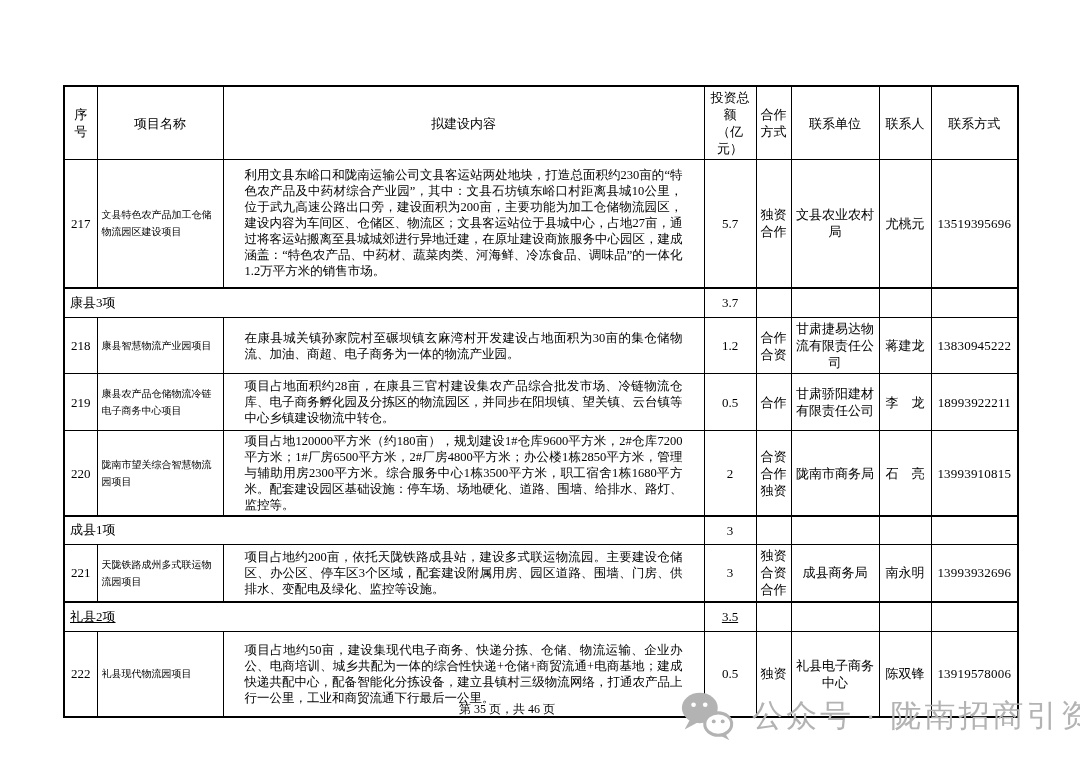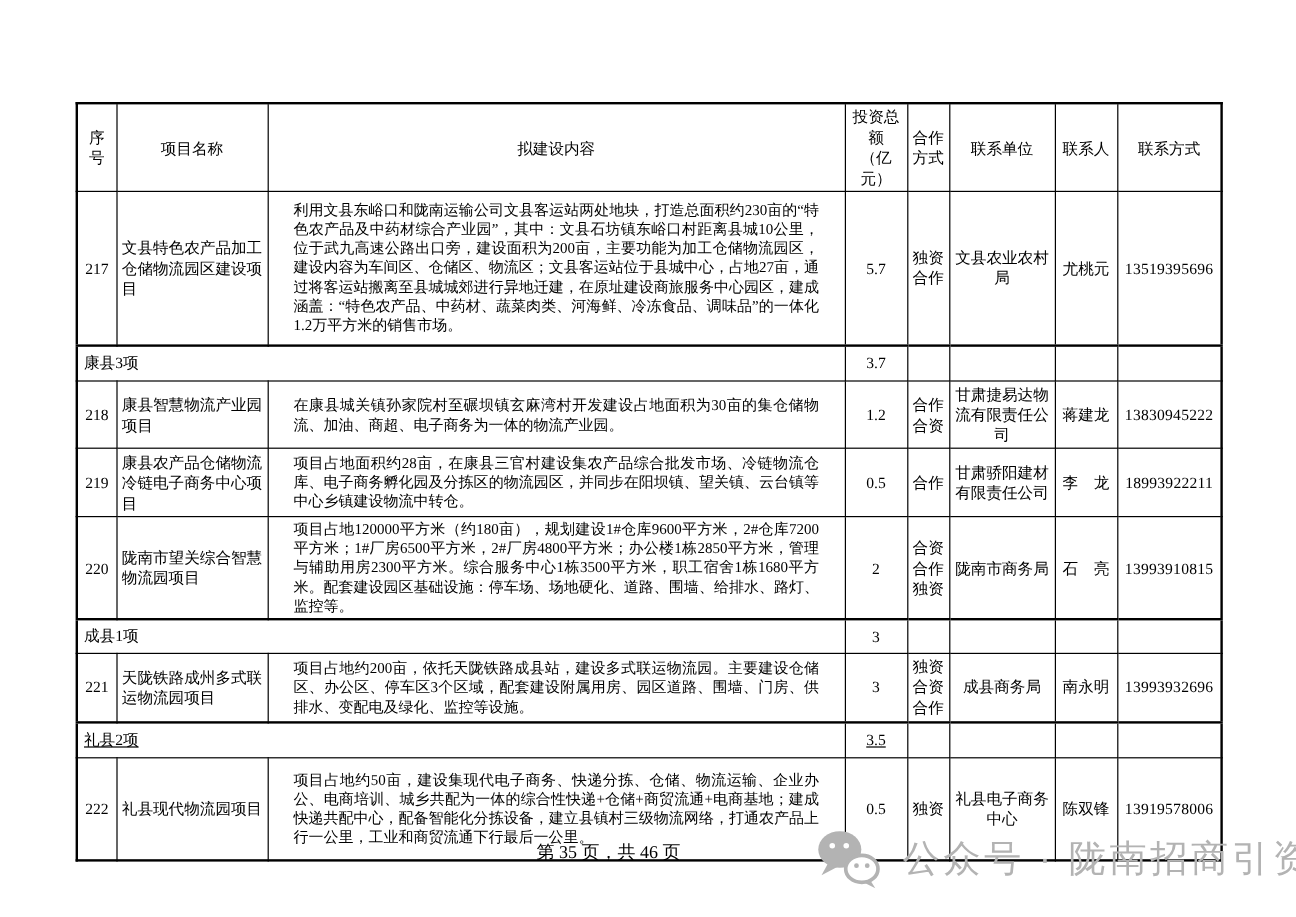--- a/index.html
+++ b/index.html
@@ -19,31 +19,31 @@
     padding:2px 4px;
     overflow:hidden;
     word-break:break-all;
   }
   th {
     vertical-align:middle;
     font-size:13px; line-height:17px; white-space:pre-line;
   }
   td.center { text-align:center; vertical-align:middle; font-size:13px; line-height:17px; }
   td.coop  { white-space:pre-line;text-align:center; }
-  td.name  { text-align:left; vertical-align:middle; font-size:13px; line-height:17px; padding:2px 4px; }
+  td.name  { text-align:left; vertical-align:middle; font-size:10px; line-height:17px; padding:2px 4px; }
   td.content {
     text-align:justify; vertical-align:middle;
     font-size:12.5px; line-height:16px; padding:2px 21px;
   }
   td.phone { letter-spacing:0.2px; }
   tr.subtotal-row > td { border-top-width:2px; }
   td.label-cell { text-align:left; vertical-align:middle; font-size:13px; padding-left:5px;margin-top:36px; }
   .footer {
     position:absolute; top:701px; left:0; width:1014px;
-    text-align:center; font-size:15px;
+    text-align:center; font-size:12px;
   }
   .watermark {
     position:absolute; top:690px; left:678px;
     display:flex; align-items:center; gap:16px;
     color:#b3b3b3; user-select:none;
   }
   .watermark-text {
     font-family:"Liberation Sans","DejaVu Sans",sans-serif;
     font-size:31px; letter-spacing:3px; white-space:nowrap;
   }

